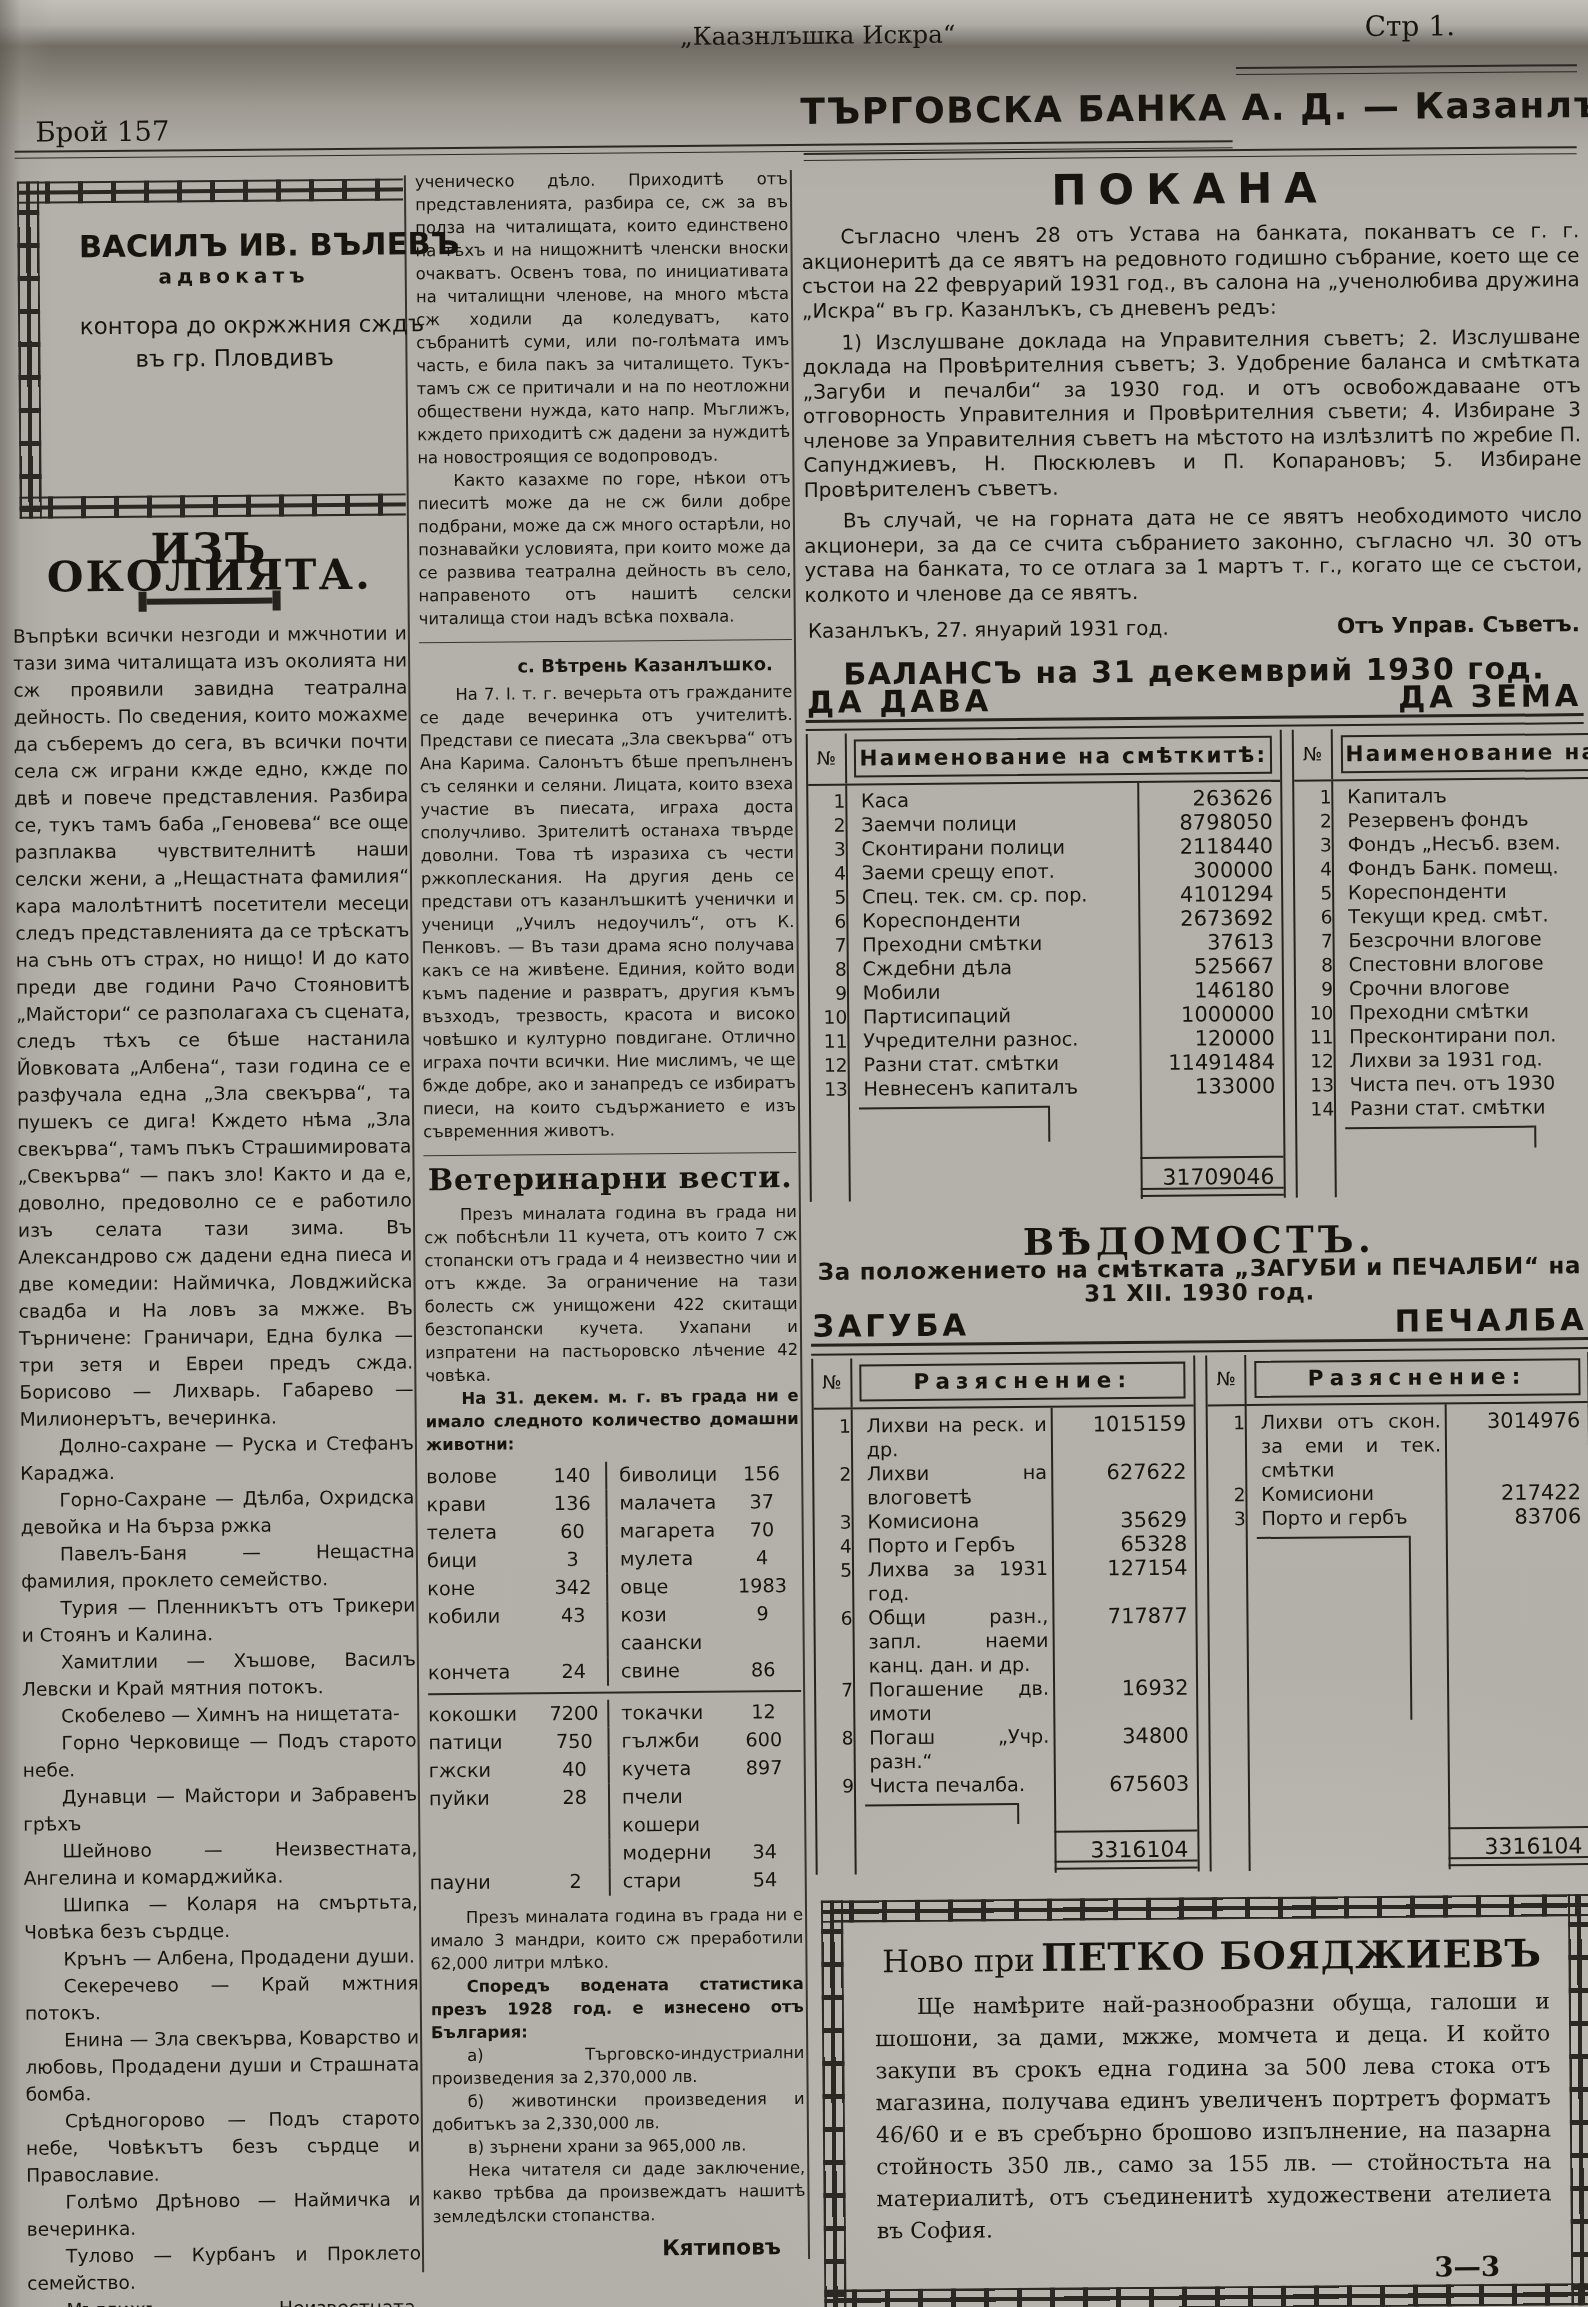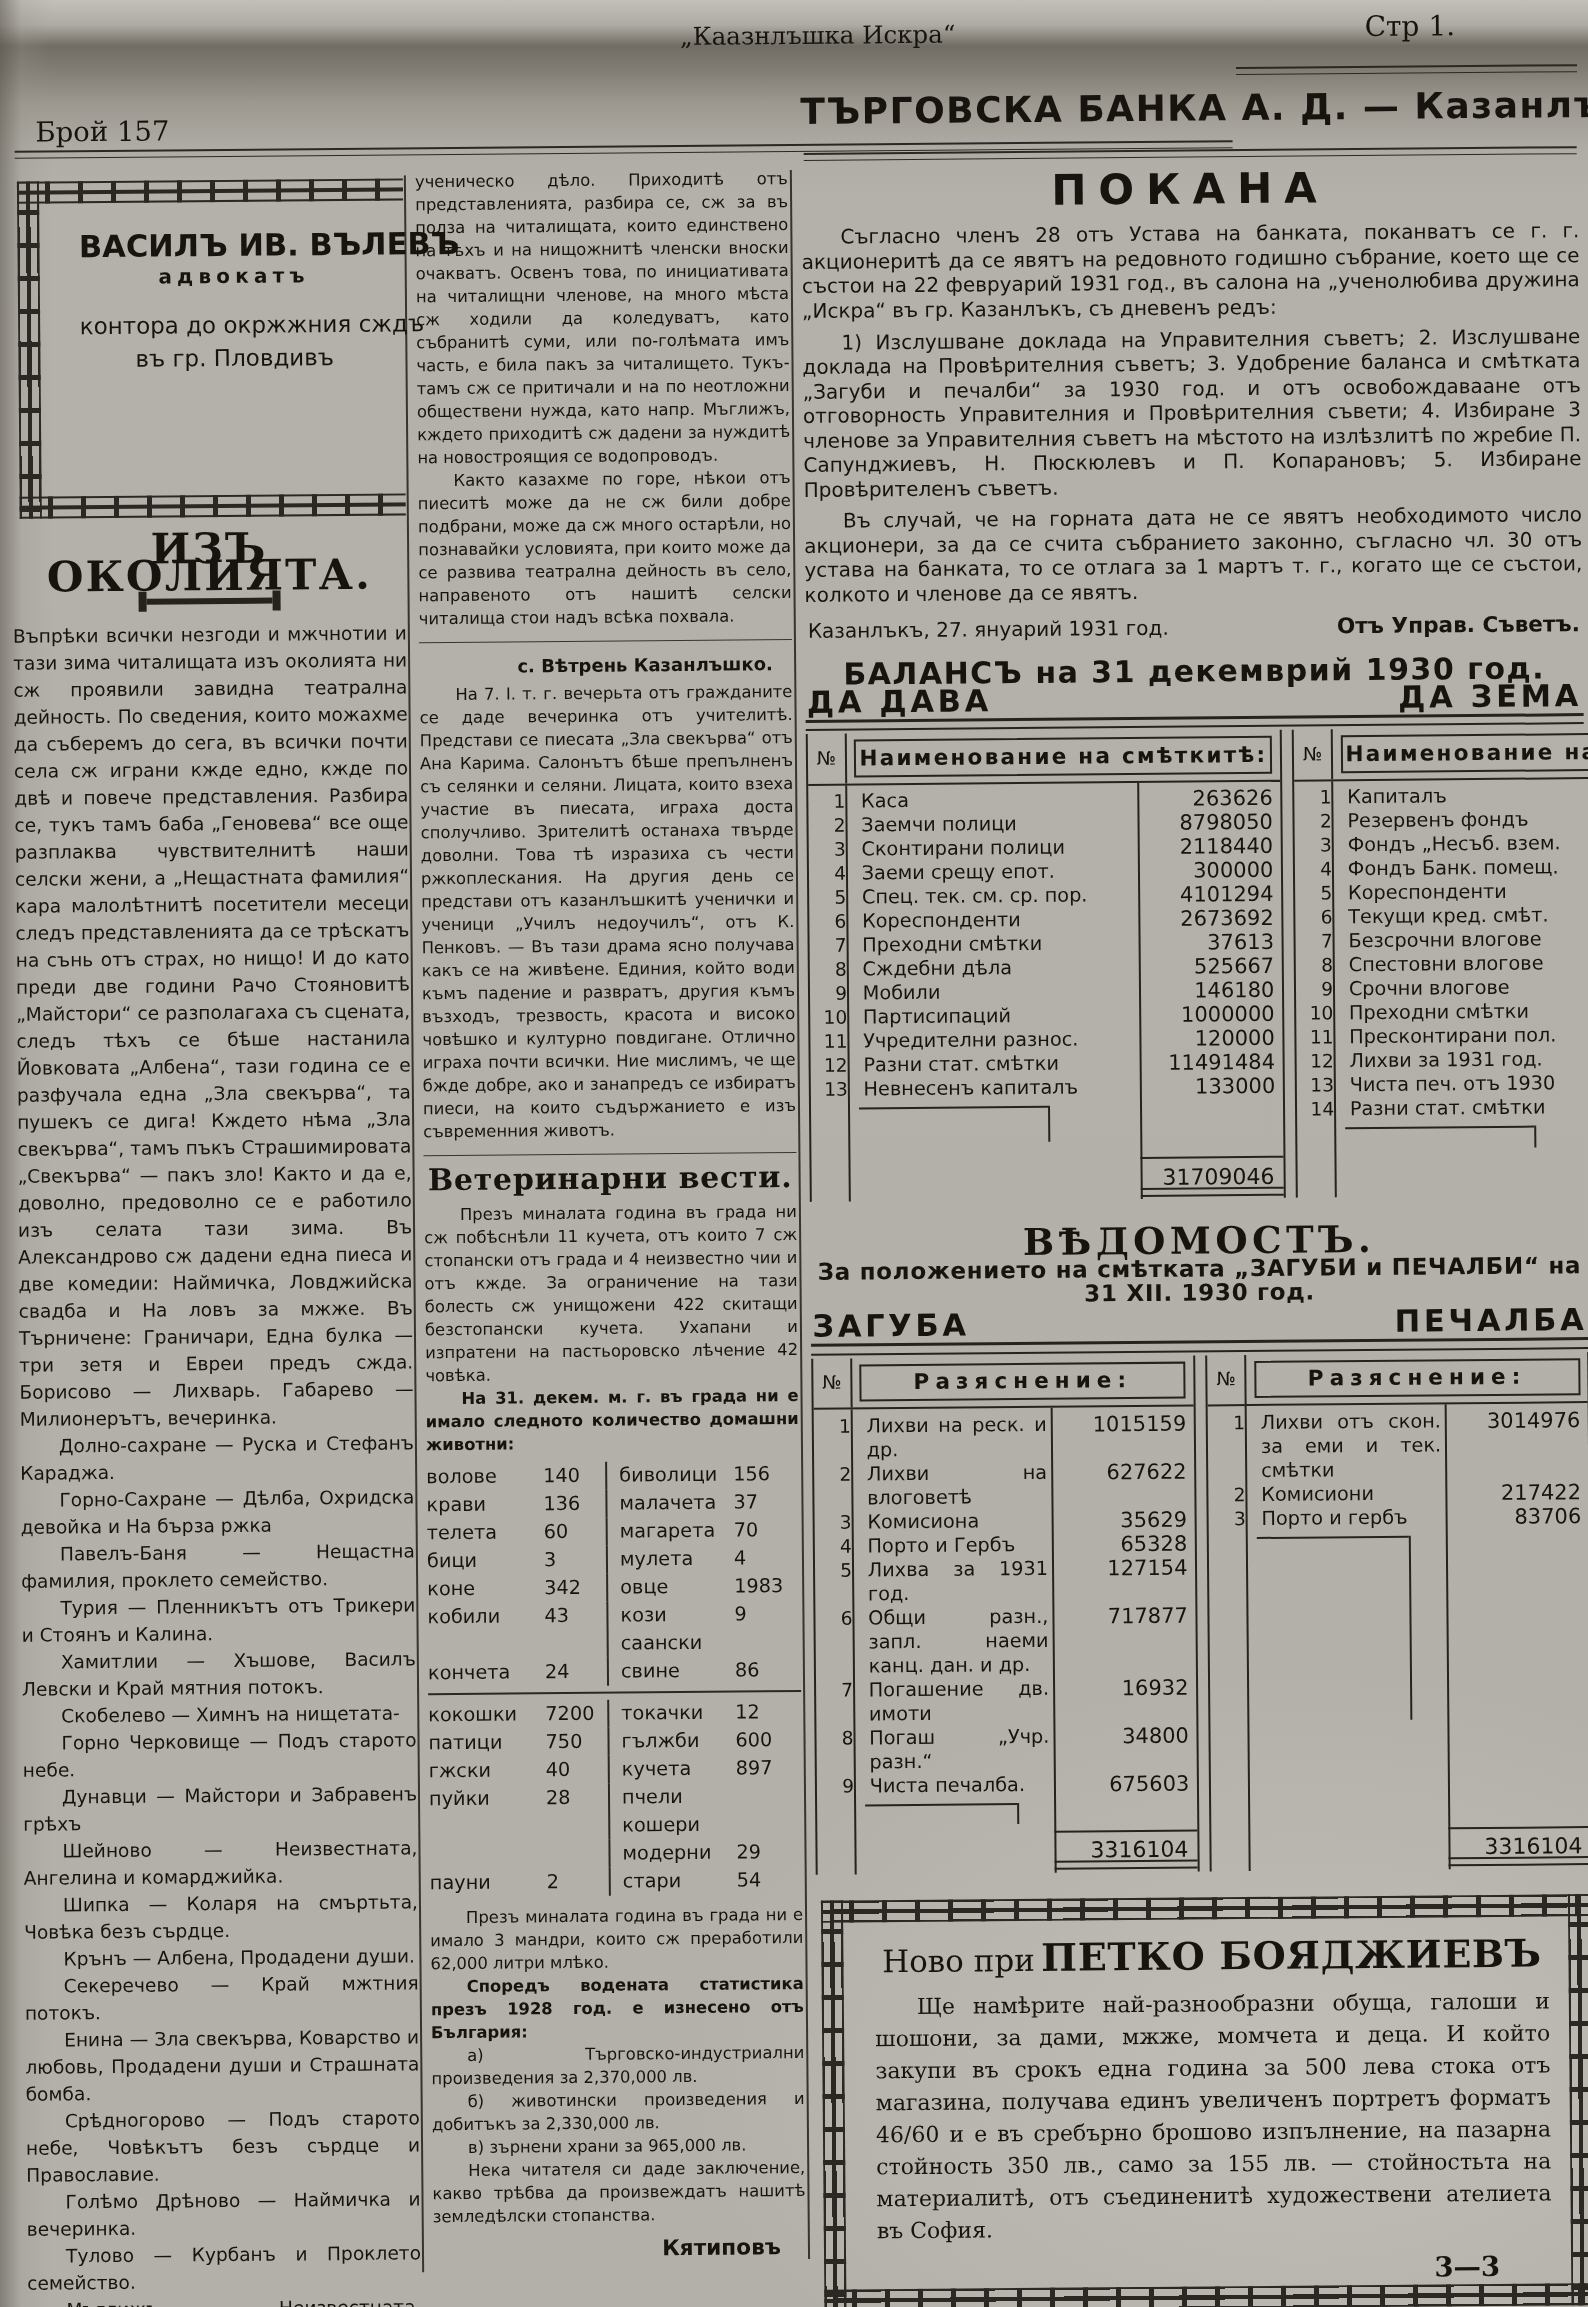--- a/index.html
+++ b/index.html
@@ -46,21 +46,21 @@
   
   .colM{position:absolute;left:421px;top:167px;width:373px;font-size:16.4px;line-height:23px;text-align:justify;}
   .colM p{margin:0;}
   .colM p.ind{text-indent:36px;}
   .colM p.b{font-weight:bold;}
   .mrule{border-top:1.5px solid #38342d;margin:12px 0;}
   .vetren{font-weight:bold;font-size:18px;text-align:right;padding-right:19.3px;margin:3px 0 4.5px;}
   .vet-title{font-family:"DejaVu Serif",serif;font-weight:bold;font-size:30px;text-align:center;margin:7.4px 0 12px;letter-spacing:0.7px;}
   .atable{margin:7.4px 0 9px;}
   .a-row{display:grid;grid-template-columns:117px 62px 128px 61px;font-size:19.3px;line-height:28px;}
-  .a-row .n{text-align:left;padding-right:4.5px;}
+  .a-row .n{text-align:center;padding-right:4.5px;}
   .a-row .c3{border-left:2.2px solid #2b2722;padding-left:12px;}
   .a-sep{border-top:2.2px solid #2b2722;margin:6px 0;}
   .sig{font-weight:bold;font-size:21.6px;text-align:right;padding-right:25px;margin-top:10.4px;}
 
   
   .bank{position:absolute;left:807px;top:171px;width:778px;font-size:20px;line-height:24.5px;text-align:justify;}
   .bank p{margin:0 0 7.4px;}
   .bank p.ind{text-indent:39px;}
   .pokana{font-weight:bold;font-size:42px;letter-spacing:12px;text-align:center;margin:10.4px 0 19.3px;}
   .dateline{display:flex;justify-content:space-between;align-items:baseline;margin:12px 3px 6px;}
@@ -247,21 +247,21 @@
             <span>пуйки</span>
               <span class="n">28</span>
             <span class="c3">пчели кошери</span>
               <span class="n"></span>
           </div>
 
           <div class="a-row">
             <span></span>
               <span class="n"></span>
             <span class="c3">модерни</span>
-              <span class="n">29</span>
+              <span class="n">34</span>
           </div>
 
           <div class="a-row">
             <span>пауни</span>
               <span class="n">2</span>
             <span class="c3">стари</span>
               <span class="n">54</span>
           </div>
         </div>
     </div>

